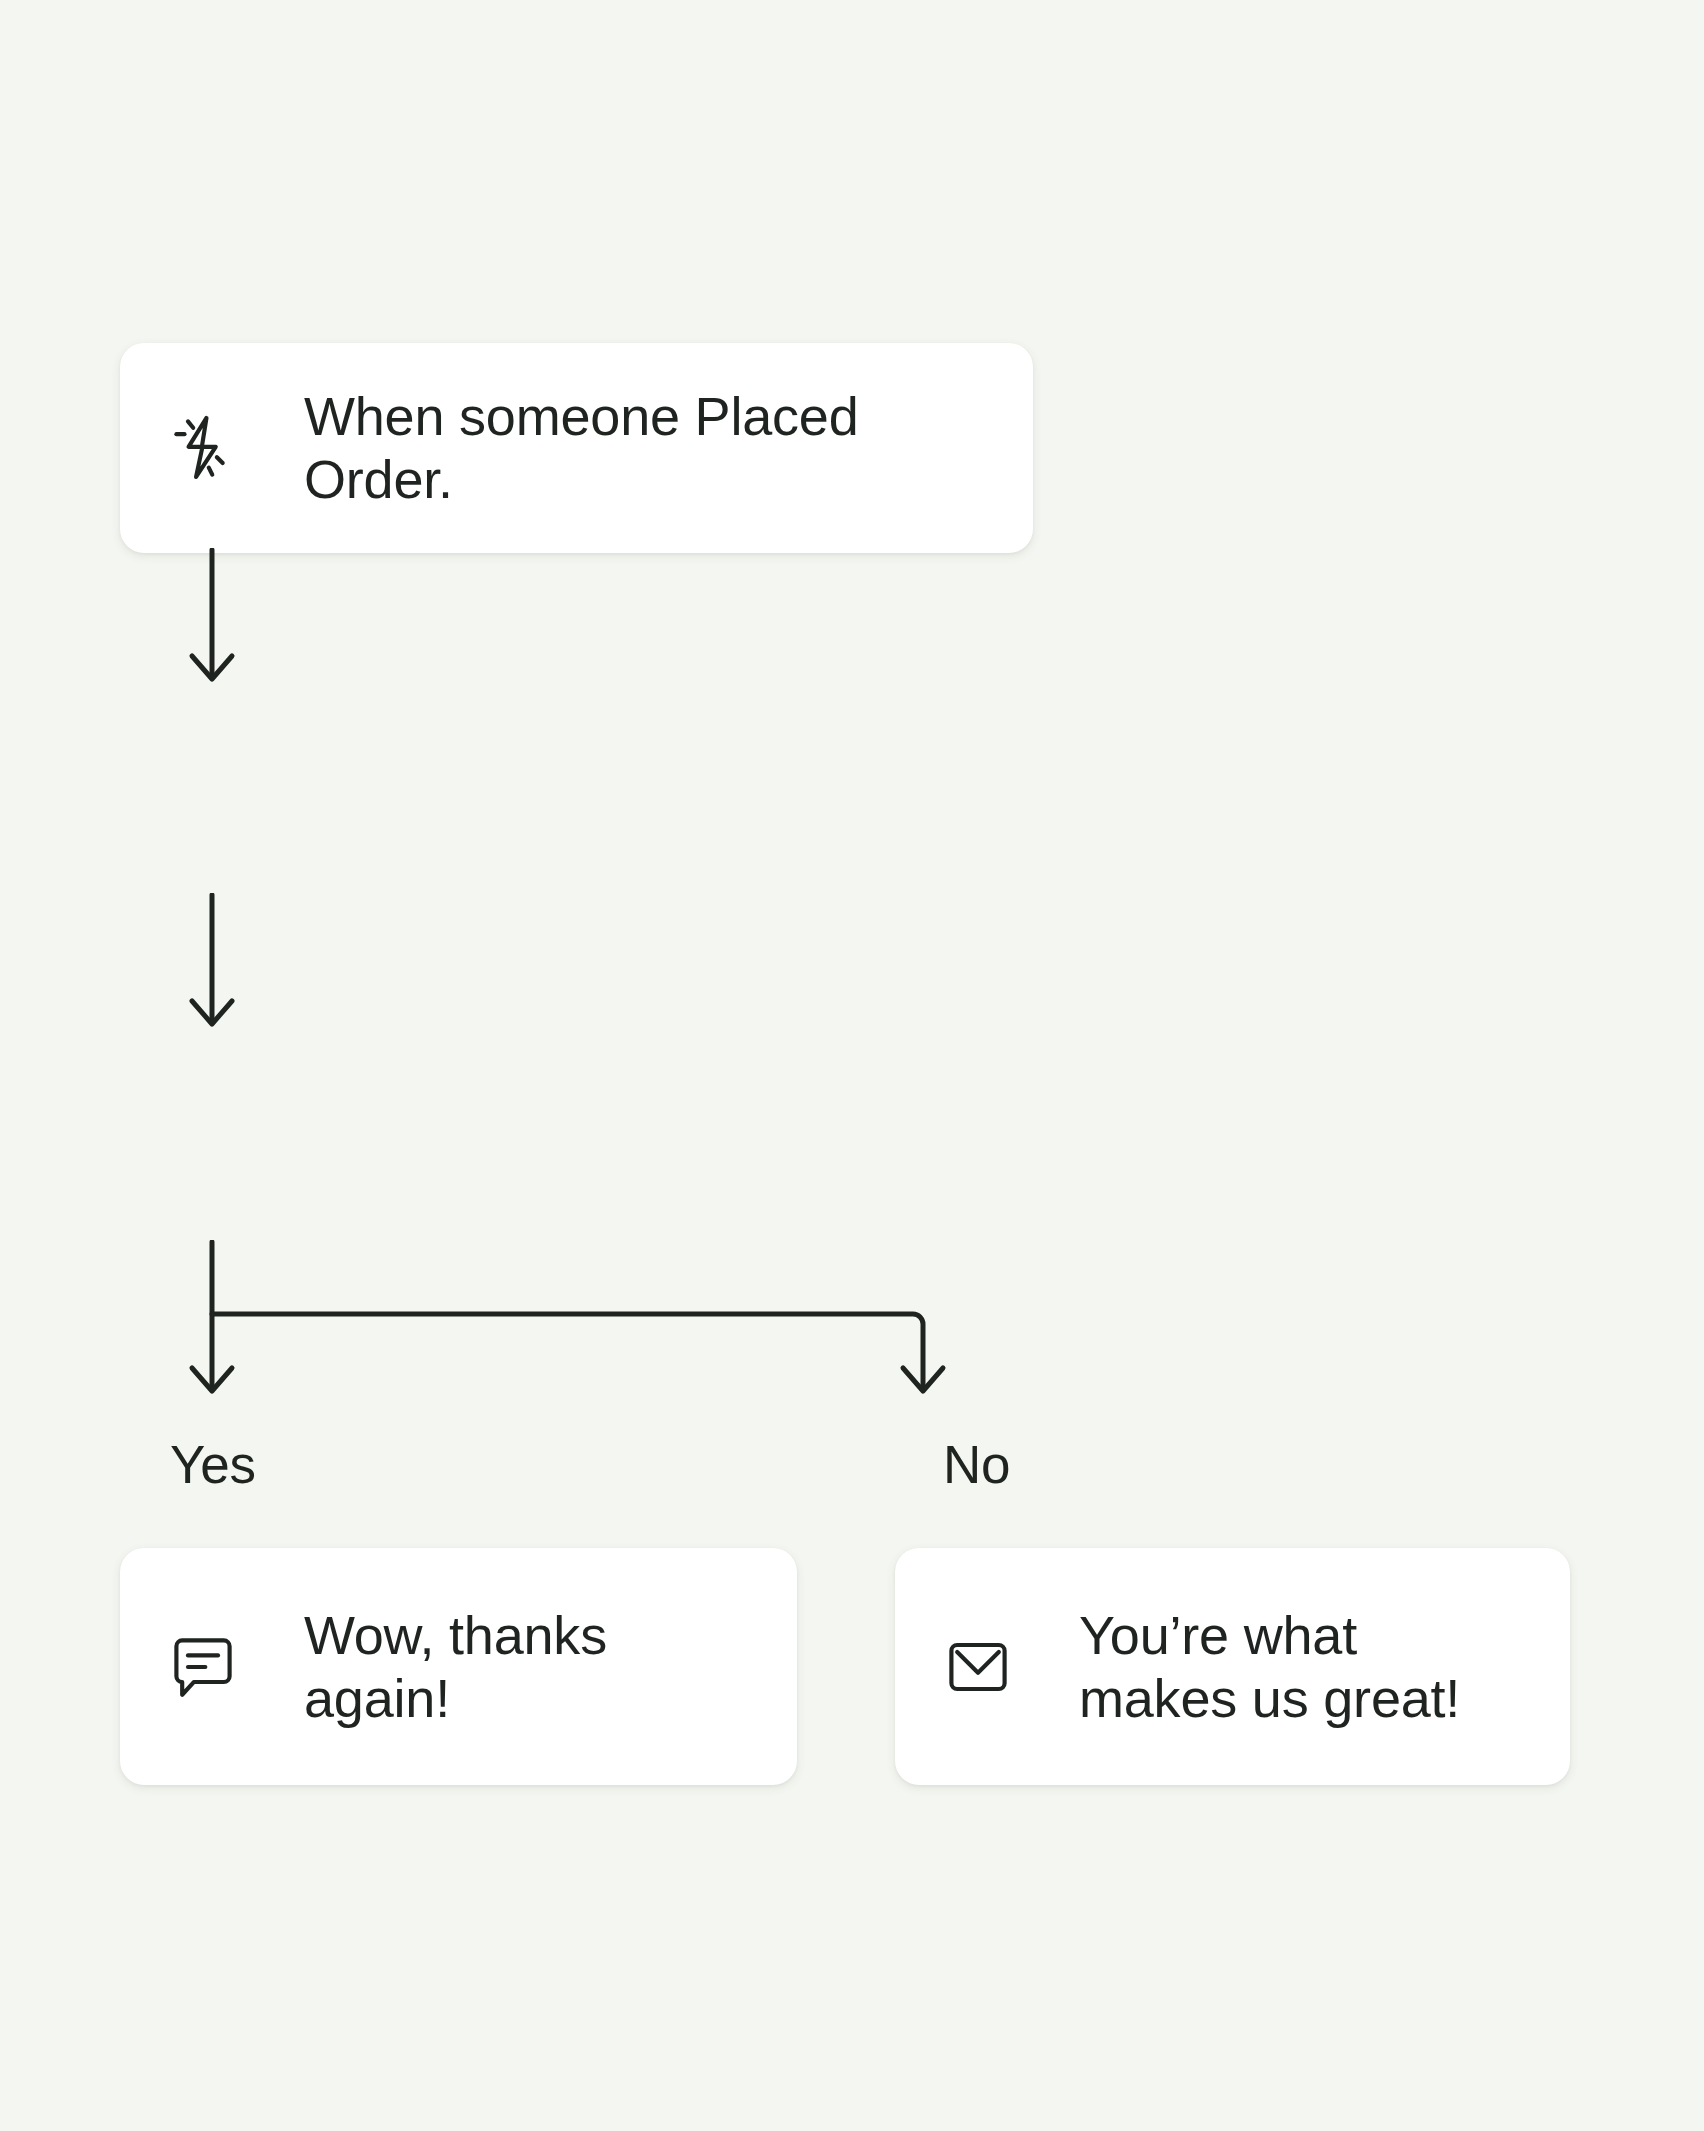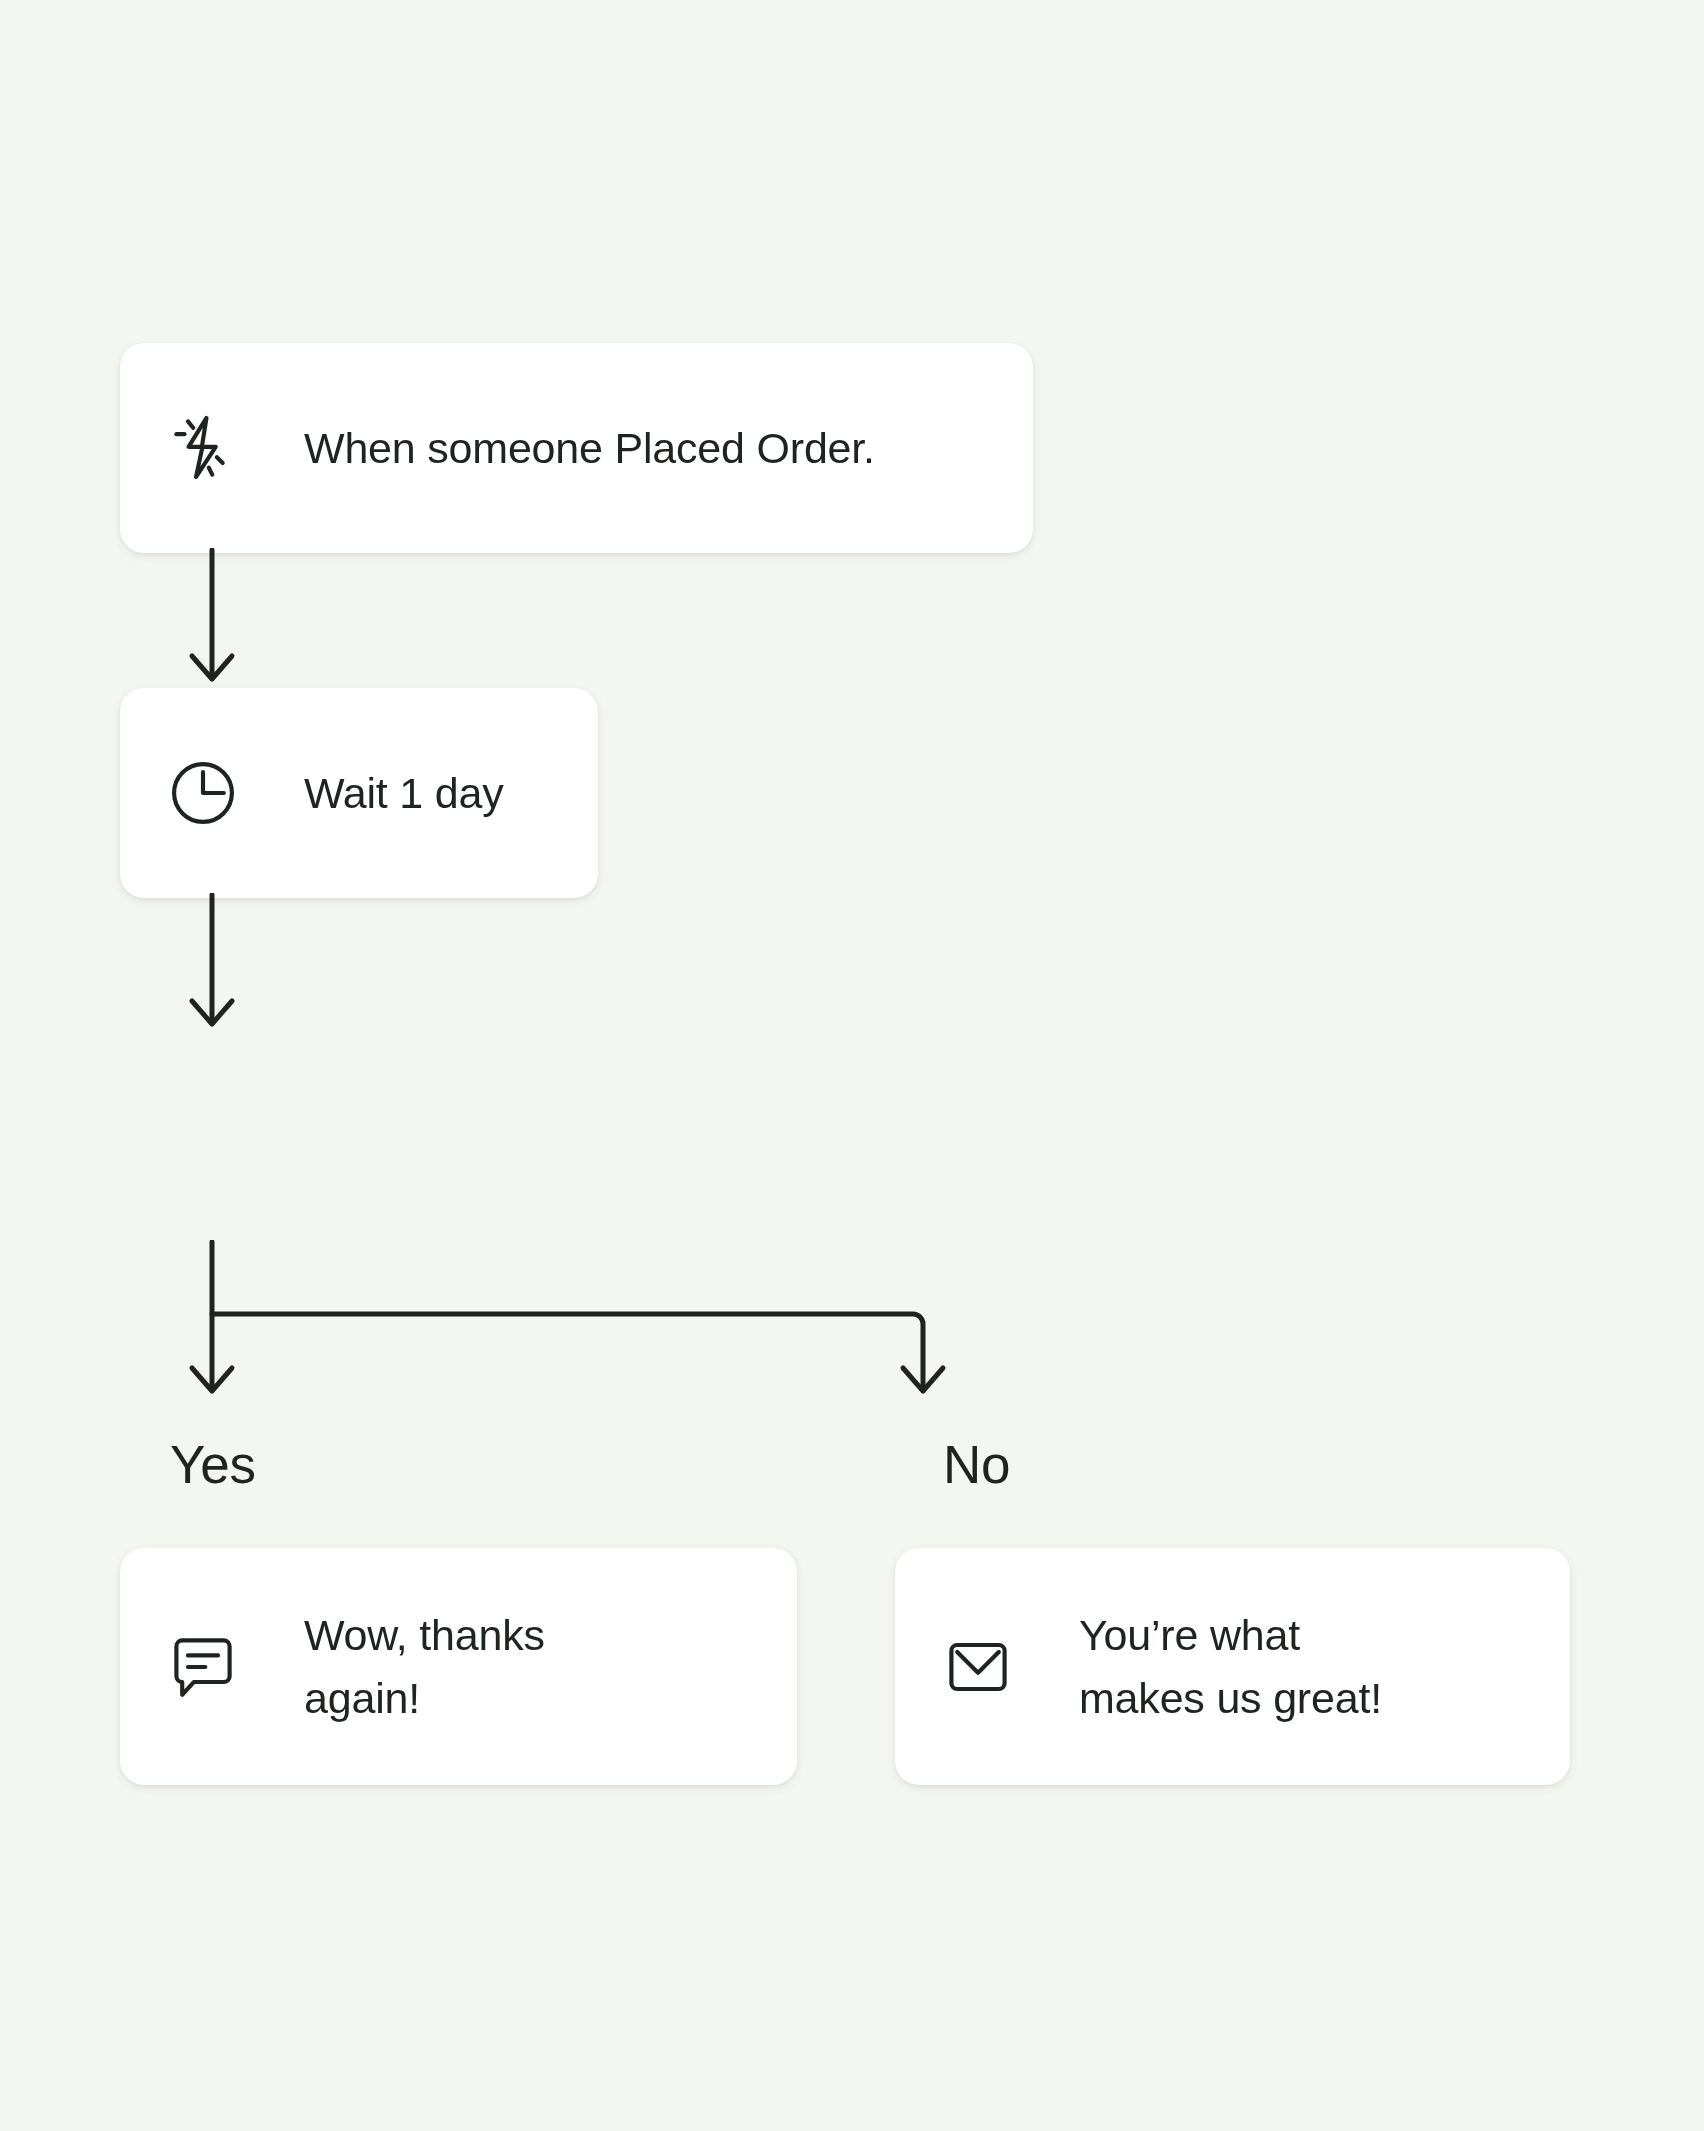--- a/index.html
+++ b/index.html
@@ -50,21 +50,21 @@
   .card-icon svg {
     display: block;
     width: 74px;
     height: 74px;
   }
 
   .card-label {
     position: absolute;
     left: 184px;
     right: 24px;
-    font-size: 43px;
+    font-size: 54px;
     line-height: 63px;
     letter-spacing: -0.2px;
     color: #1F2421;
     white-space: pre-line;
   }
 
   
   #card-trigger   { left: 120px; top: 343px;  width: 913px; height: 210px; }
   #card-wait      { left: 120px; top: 688px;  width: 478px; height: 210px; }
   #card-split     { left: 120px; top: 1033px; width: 953px; height: 212px; }
@@ -111,29 +111,20 @@
     <span class="card-label">When someone Placed Order.</span>
   </div>
 
   <div class="connector" id="conn-1">
     <svg width="130" height="145" viewBox="0 0 130 145" fill="none" stroke="#1F2421" stroke-width="5" stroke-linecap="round" stroke-linejoin="round">
       <line x1="62" y1="2" x2="62" y2="128"></line>
       <polyline points="42,108 62,131 82,108"></polyline>
     </svg>
   </div>
 
-  <div class="card" id="card-wait">
-    <span class="card-icon">
-      <svg viewBox="0 0 64 64" fill="none" stroke="#1F2421" stroke-width="3.6" stroke-linecap="round" stroke-linejoin="round">
-        <circle cx="32" cy="32" r="25"></circle>
-        <polyline points="32,14 32,32 50,32"></polyline>
-      </svg>
-    </span>
-    <span class="card-label">Wait 1 day</span>
-  </div>
 
   <div class="connector" id="conn-2">
     <svg width="130" height="145" viewBox="0 0 130 145" fill="none" stroke="#1F2421" stroke-width="5" stroke-linecap="round" stroke-linejoin="round">
       <line x1="62" y1="2" x2="62" y2="128"></line>
       <polyline points="42,108 62,131 82,108"></polyline>
     </svg>
   </div>
 
 
   <div class="connector" id="conn-split">

